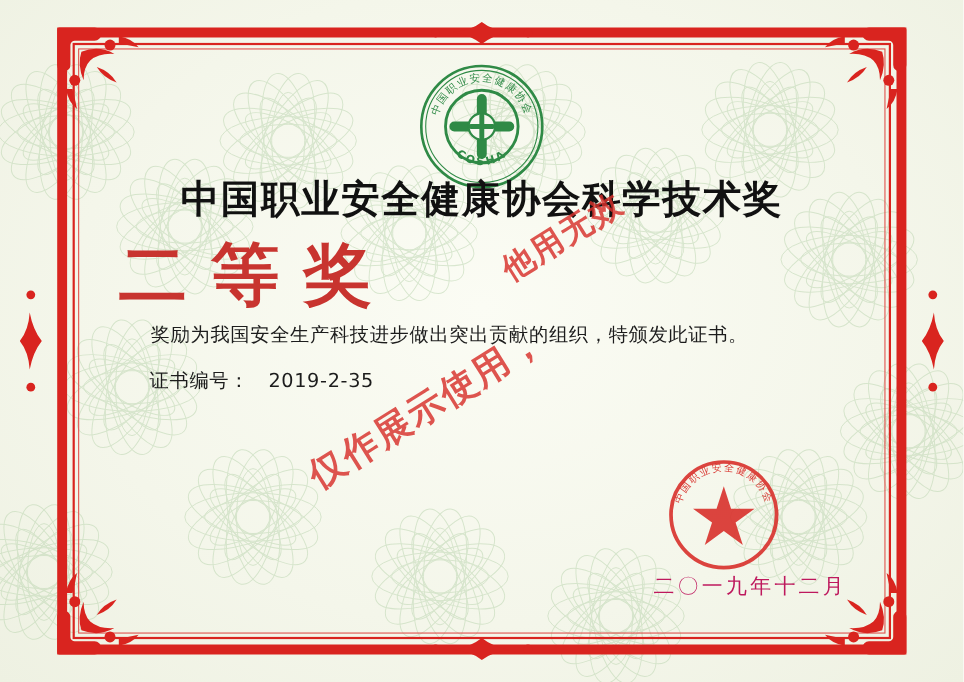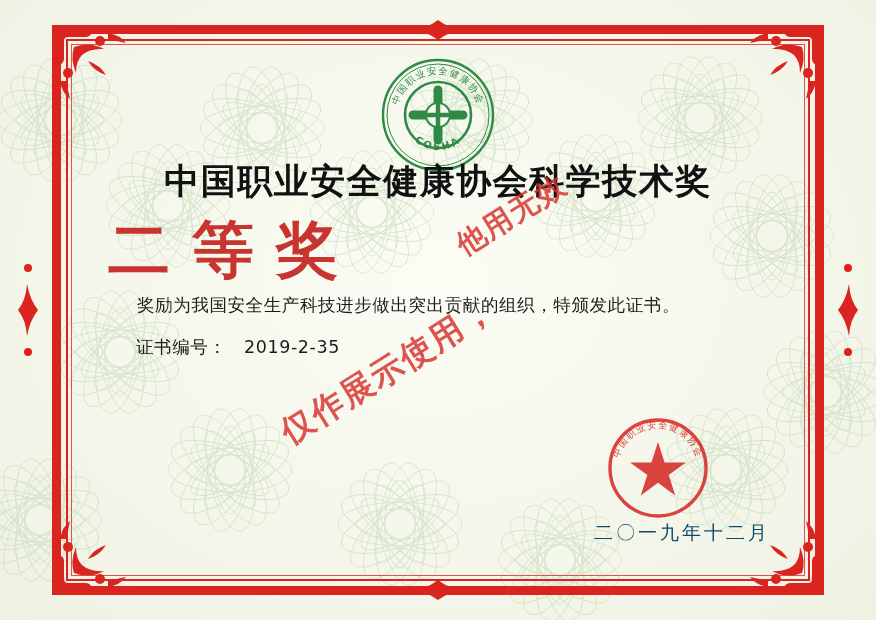--- a/index.html
+++ b/index.html
@@ -173,21 +173,21 @@
   .field-value {
     display: inline-block;
     margin-left: 16px;
   }
 
   .date-line {
     position: absolute;
     right: 20px;
     bottom: 16px;
     font-size: 19px;
-    color: #0c4a6e;
+    color: #be185d;
     letter-spacing: 3px;
   }
 
   
   .seal {
     position: absolute;
     right: 80px;
     bottom: 42px;
     width: 104px;
     height: 104px;

